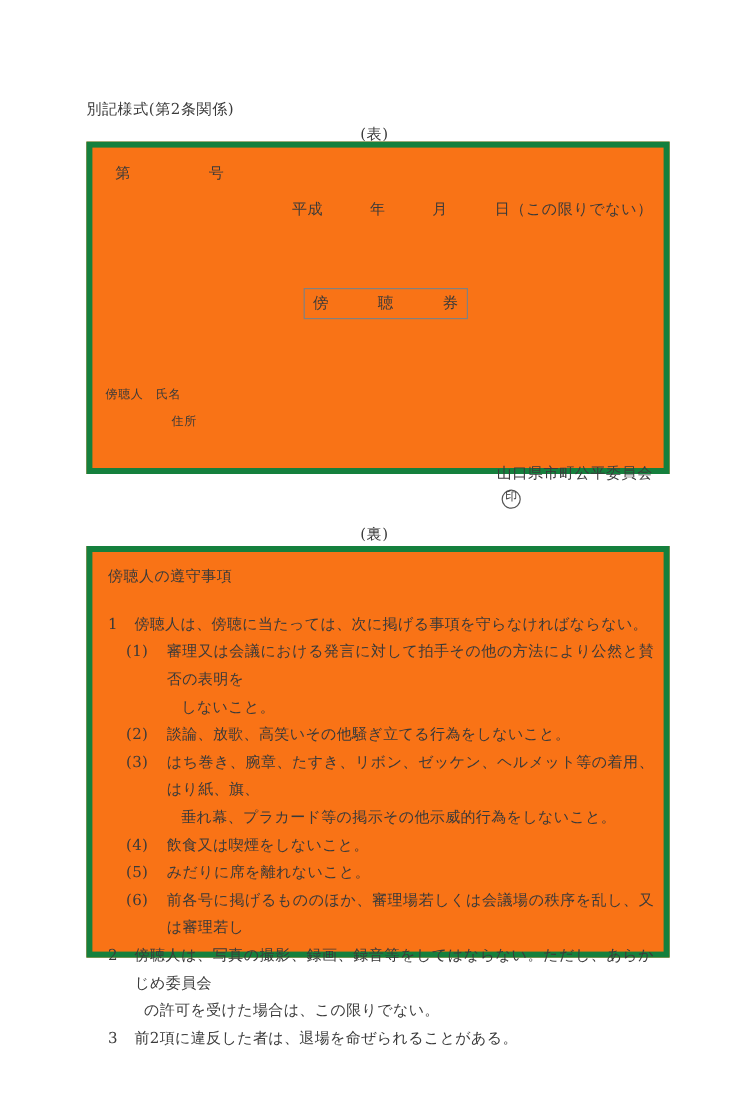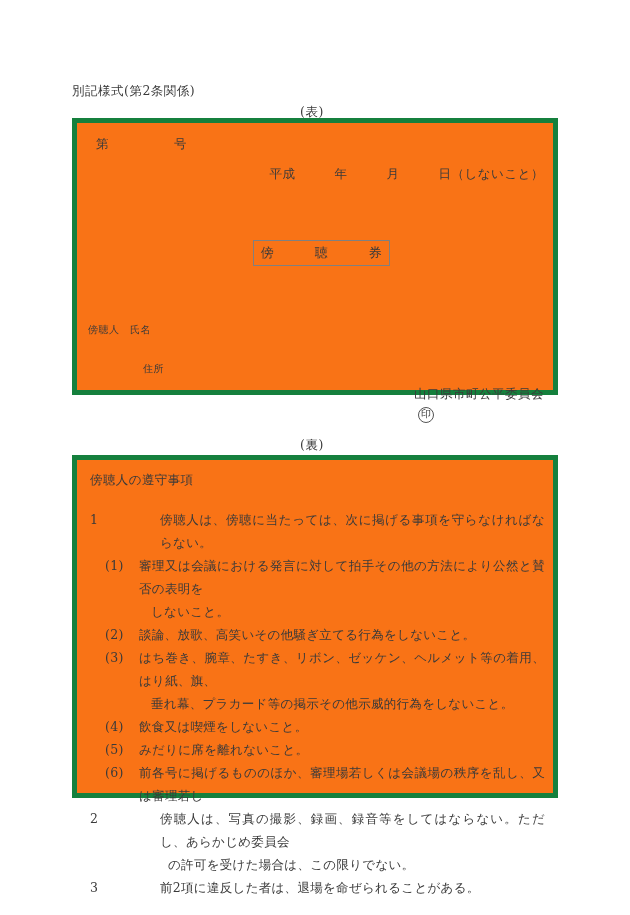--- a/index.html
+++ b/index.html
@@ -102,21 +102,20 @@
     top: 196px;
     font-size: 10px;
     line-height: 22px;
   }
   .attendee-row {
     white-space: pre;
     letter-spacing: 0.5px;
   }
   .attendee-row.indent {
     padding-left: 55px;
-    margin-top: 17px;
   }
   .issuer {
     position: absolute;
     right: 9px;
     top: 248px;
     font-size: 12.5px;
     white-space: pre;
     letter-spacing: 0.5px;
   }
   .seal {
@@ -157,21 +156,21 @@
     flex: 0 0 auto;
     white-space: pre;
   }
   .rule .body {
     flex: 1 1 auto;
     text-align: justify;
     text-justify: inter-character;
   }
   
   .rule-l1 > .marker { width: 22px; }
-  .rule-l1 > .body   { text-indent: 0; margin-left: 48px; }
+  .rule-l1 > .body   { text-indent: 0; }
   .rule-l1 .cont { display:block; text-indent: 8px; }
 
   
   .rule-l2 {
     margin-left: 15px;
   }
   .rule-l2 > .marker { width: 34px; }
   .rule-l2 .cont { display:block; text-indent: 12px; }
 </style>
 </head>
@@ -180,21 +179,21 @@
 <div class="page">
 
   <div class="doc-heading">別記様式(第2条関係)</div>
 
   <div class="side-label" id="label-omote">(表)</div>
 
   <div class="card" id="front-card">
 
     <div class="front-no">第　　　　　号</div>
 
-    <div class="front-date">平成　　　年　　　月　　　日（しないこと）</div>
+    <div class="front-date">平成　　　年　　　月　　　日（この限りでない）</div>
 
     <div class="ticket-title-box">
       <span>傍　　　聴　　　券</span>
     </div>
 
     <div class="attendee-block">
       <div class="attendee-row">傍聴人　氏名</div>
       <div class="attendee-row indent">住所</div>
     </div>
 

